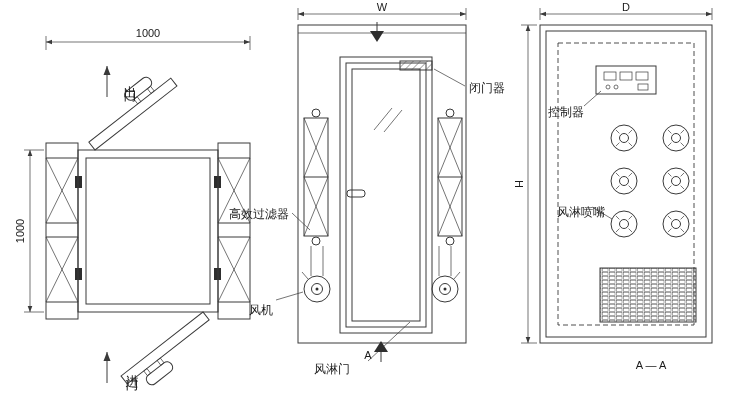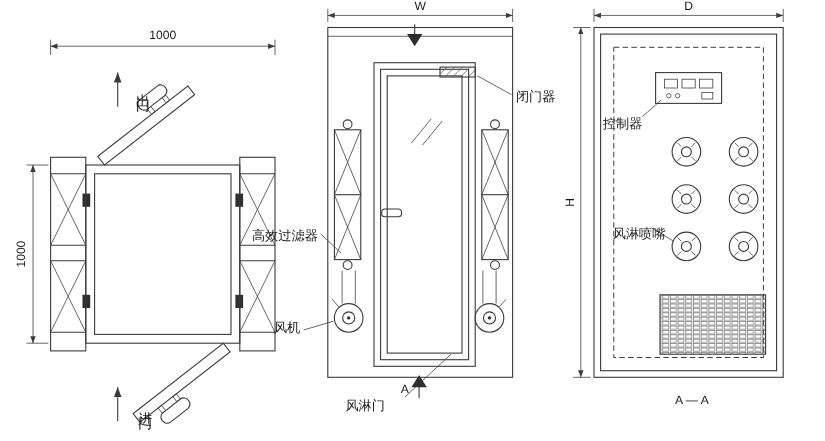--- a/index.html
+++ b/index.html
@@ -233,23 +233,23 @@
 </svg>
 
 <div class="lbl" style="left:148px;top:33px">1000</div>
 <div class="lbl rot" style="left:20px;top:231px">1000</div>
 <div class="lbl cn vert" style="left:130px;top:77px">出门</div>
 <div class="lbl cn vert" style="left:132px;top:366px">进门</div>
 
 <div class="lbl" style="left:382px;top:7px">W</div>
 <div class="lbl cn" style="left:487px;top:88px">闭门器</div>
 <div class="lbl cn" style="left:259px;top:214px">高效过滤器</div>
-<div class="lbl cn" style="left:261px;top:298px">风机</div>
+<div class="lbl cn" style="left:261px;top:310px">风机</div>
 <div class="lbl cn" style="left:332px;top:369px">风淋门</div>
 <div class="lbl" style="left:368px;top:355px">A</div>
 
 <div class="lbl" style="left:626px;top:7px">D</div>
 <div class="lbl rot" style="left:519px;top:184px">H</div>
 <div class="lbl cn" style="left:566px;top:112px">控制器</div>
 <div class="lbl cn" style="left:581px;top:212px">风淋喷嘴</div>
-<div class="lbl" style="left:629px;top:365px">A — A</div>
+<div class="lbl" style="left:651px;top:365px">A — A</div>
 
 </div>
 
 </body></html>

